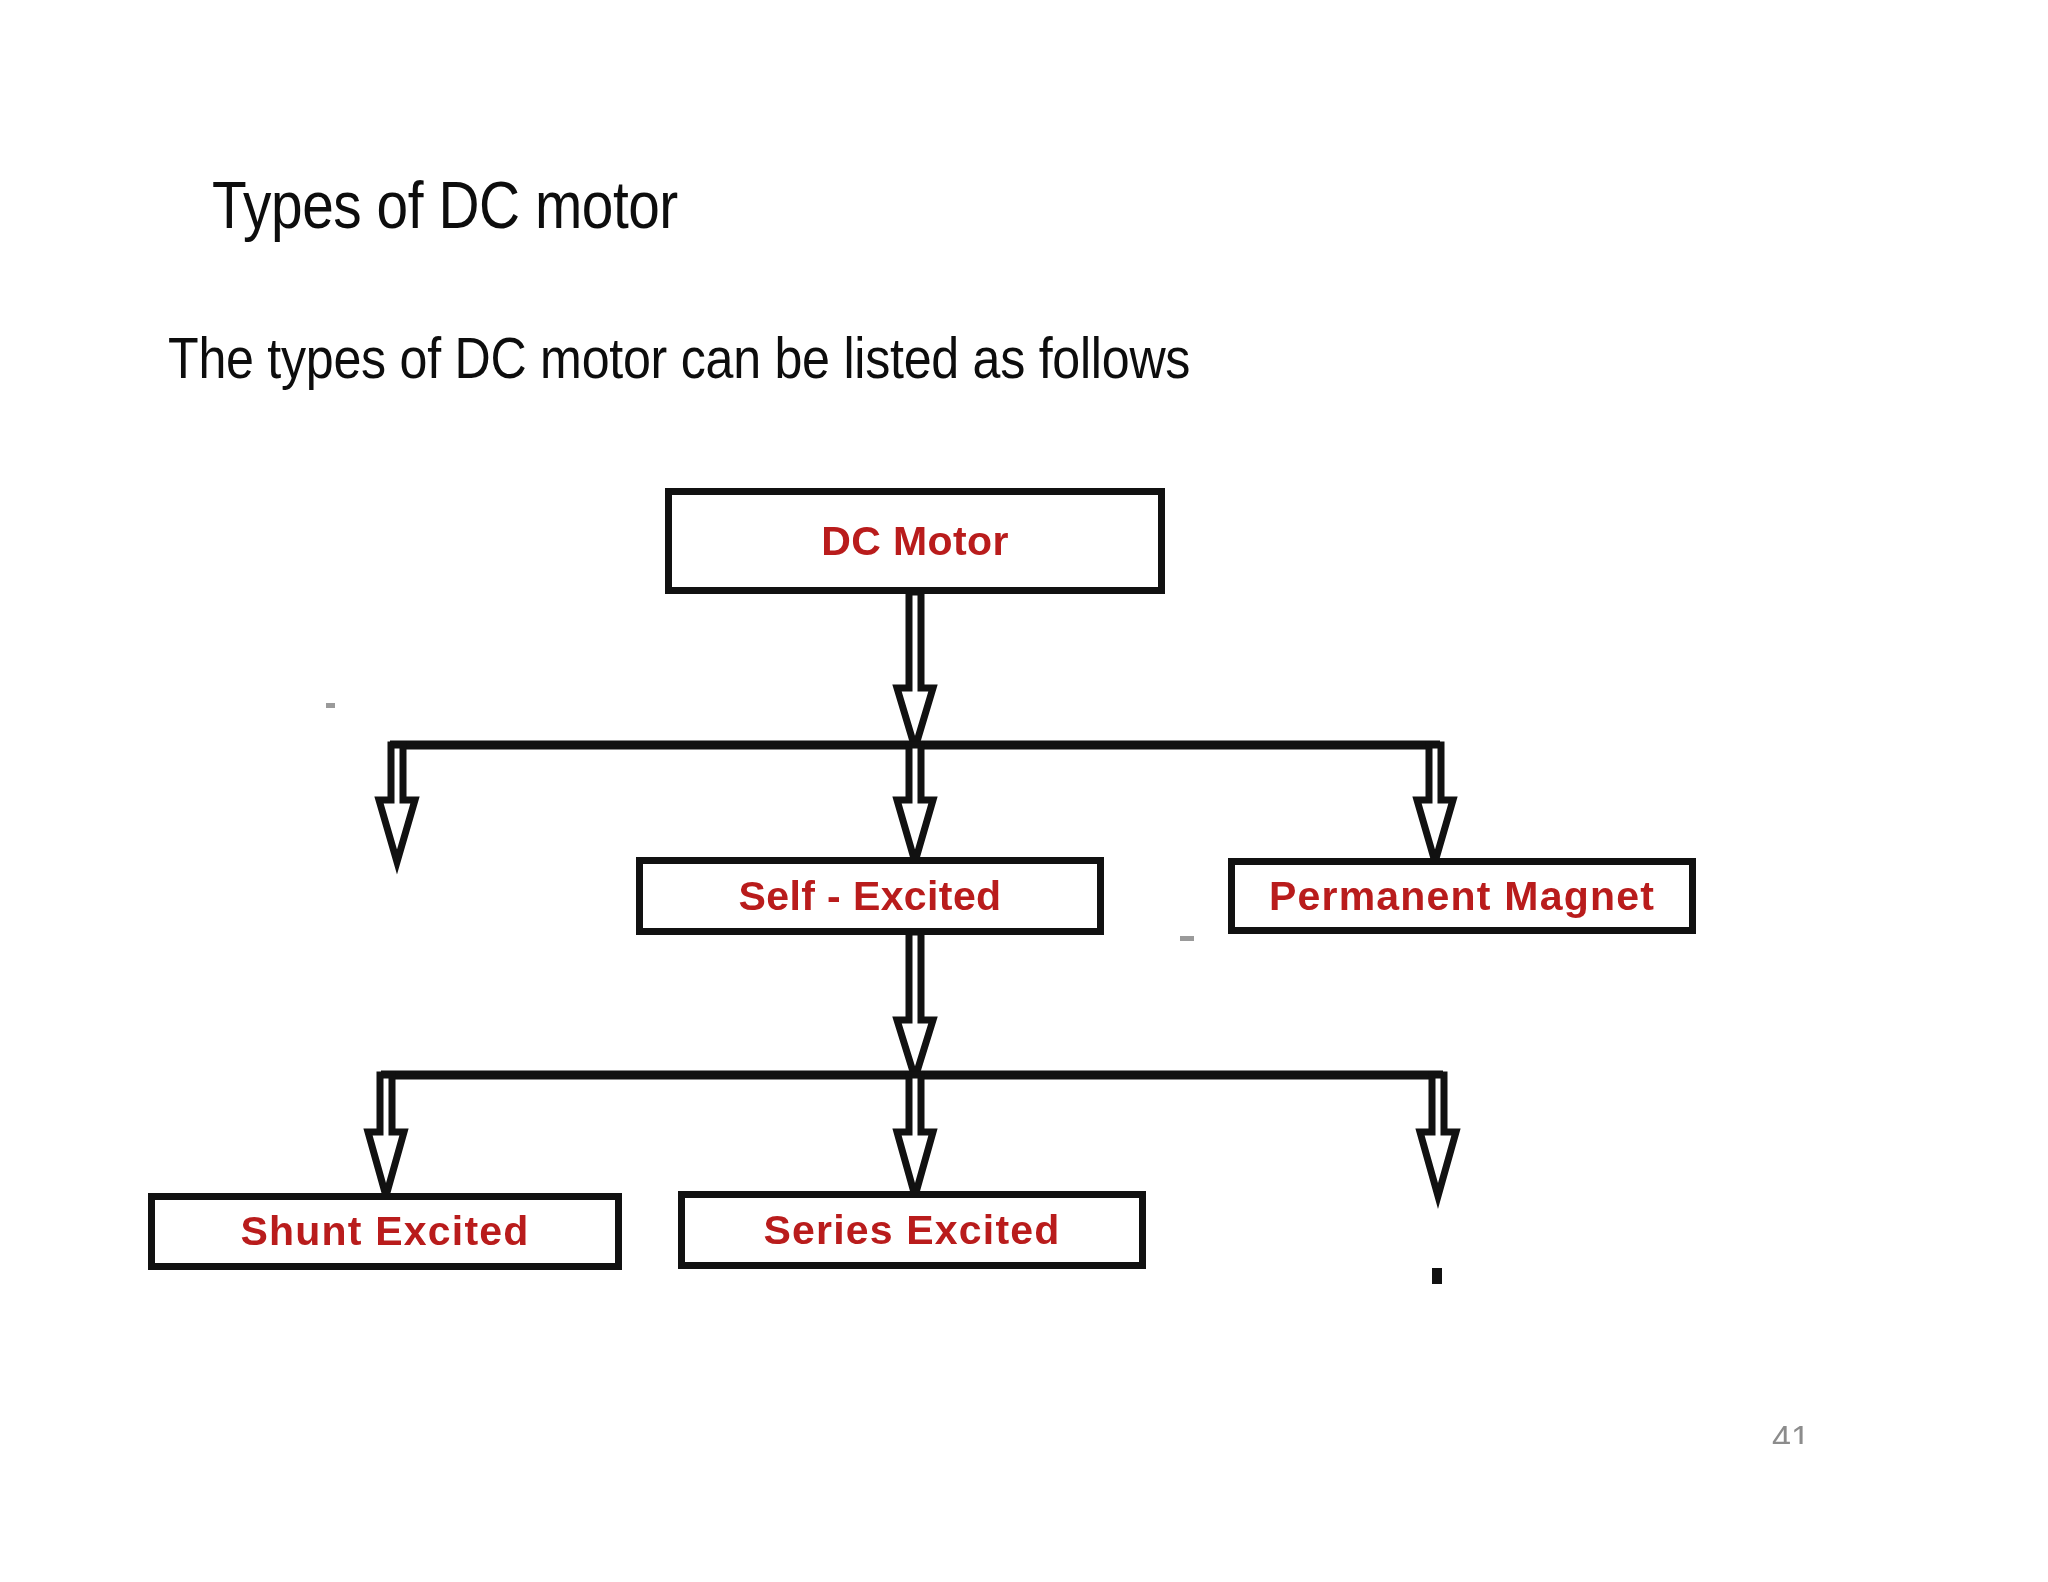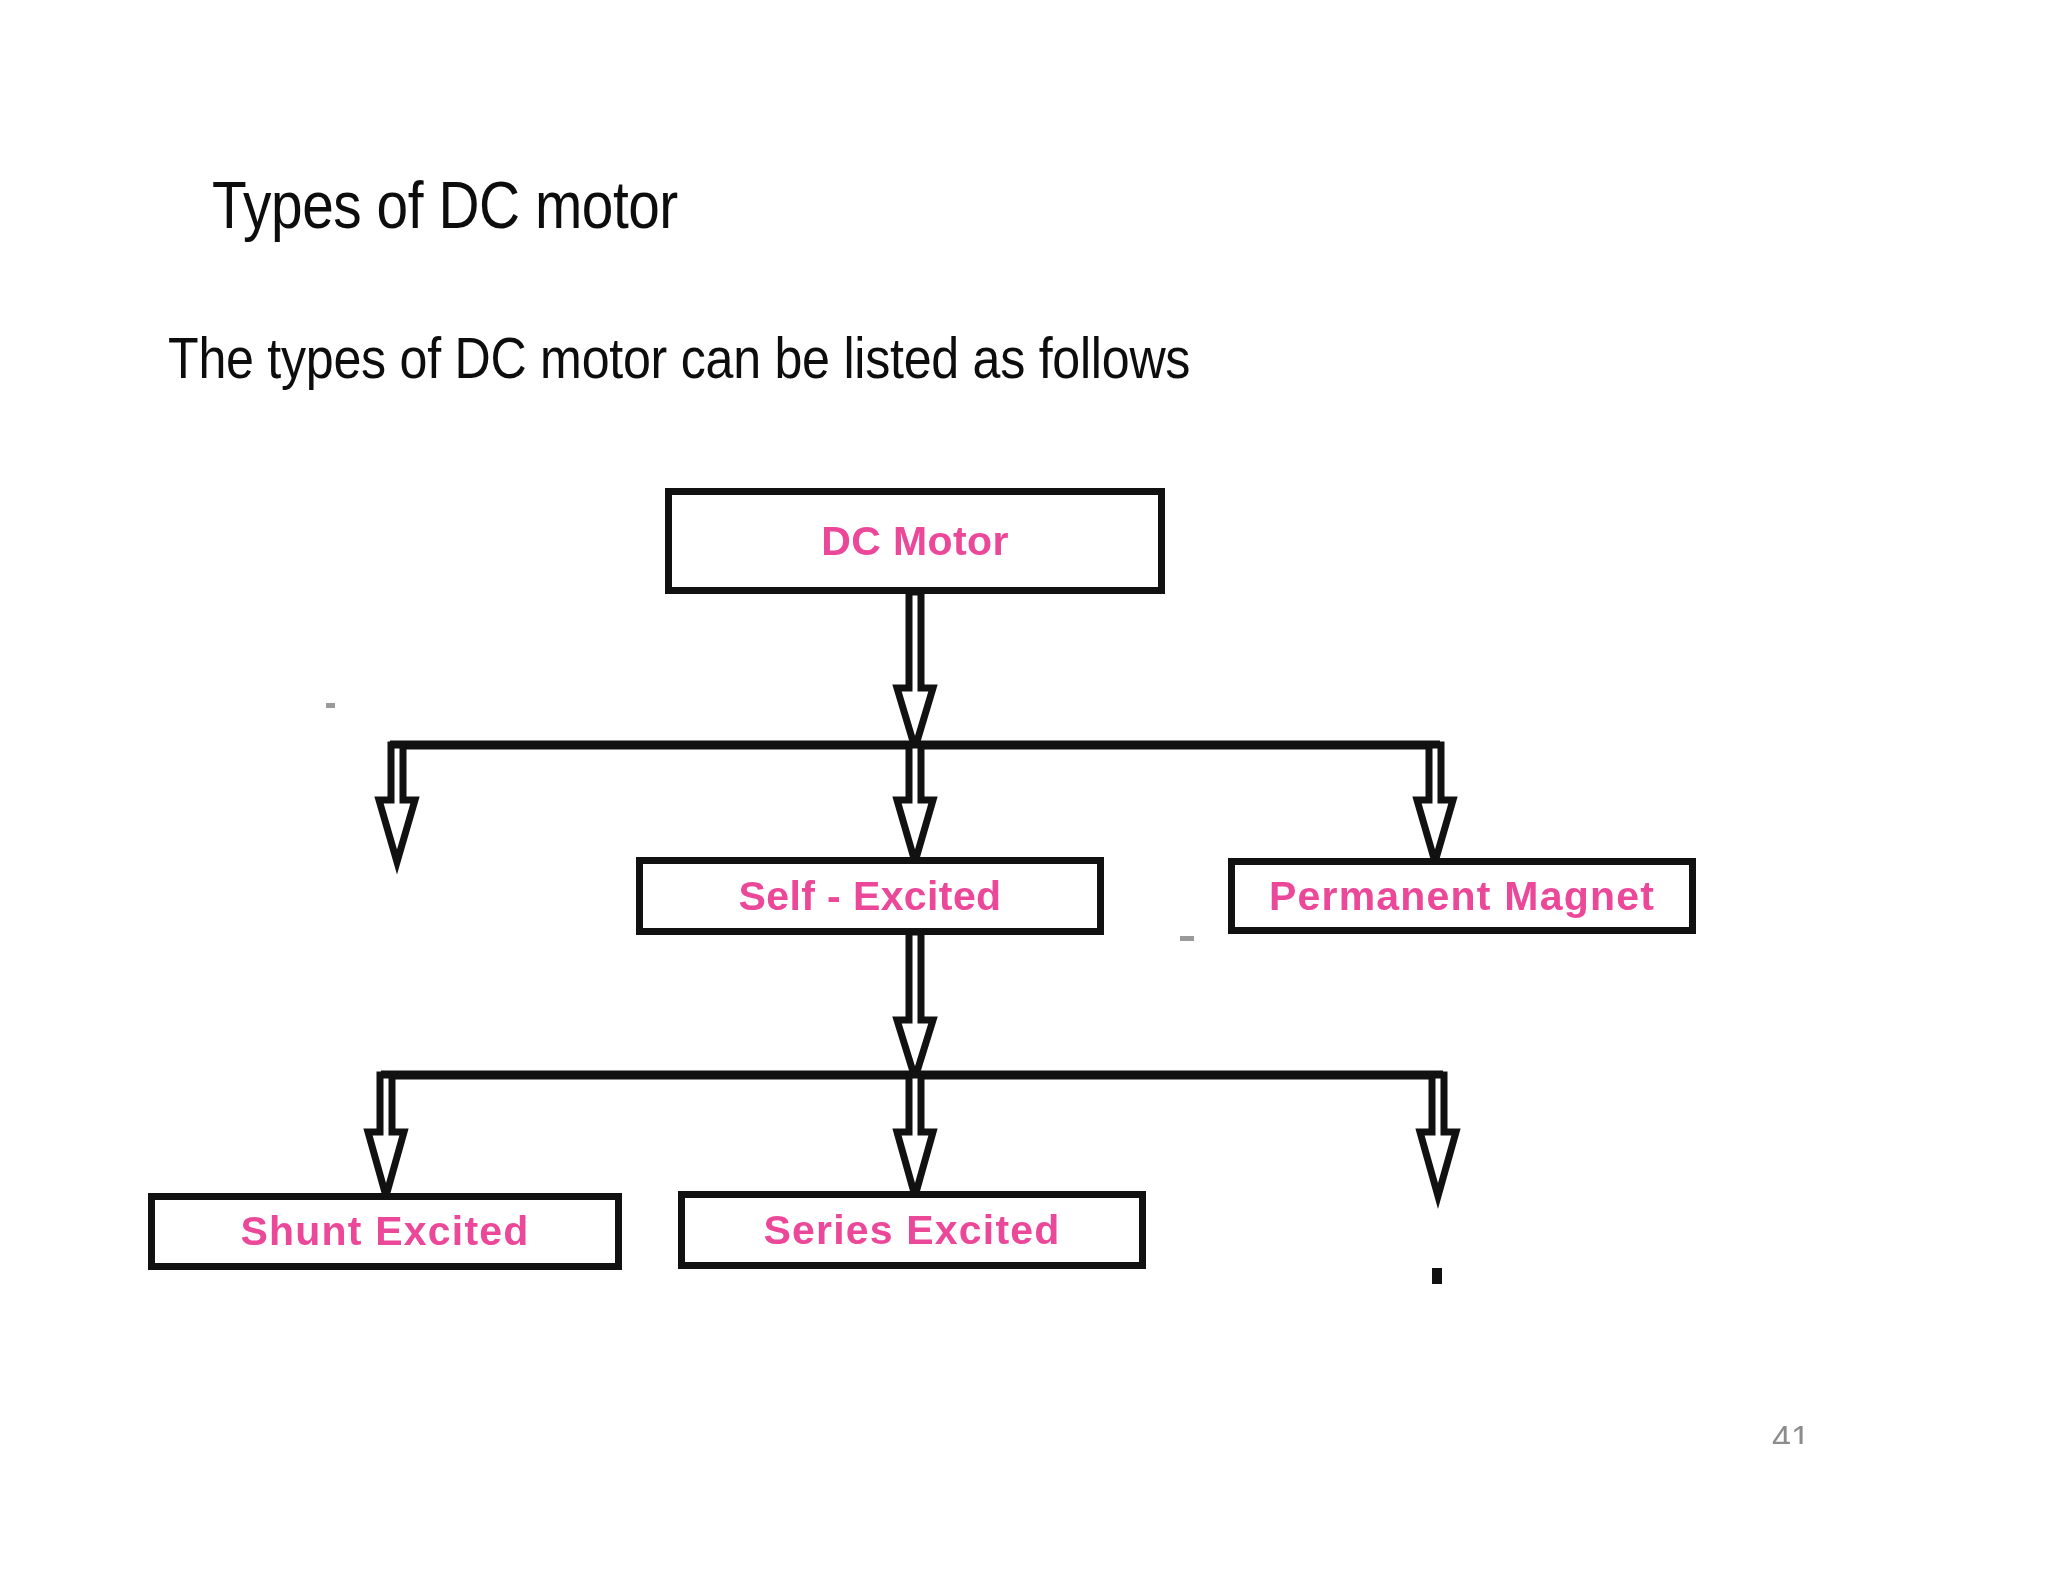--- a/index.html
+++ b/index.html
@@ -54,21 +54,21 @@
     border: 7px solid #111111;
     display: flex;
     align-items: center;
     justify-content: center;
     z-index: 5;
   }
   .node-label {
     font-family: "Liberation Sans", sans-serif;
     font-weight: 700;
     font-size: 41px;
-    color: #ec4899;
+    color: #b91c1c;
     letter-spacing: 0.4px;
     white-space: nowrap;
     text-align: center;
   }
   .node-box.wide-gap .node-label { letter-spacing: 1.2px; }
 
   
   #connectors {
     position: absolute;
     left: 0;

